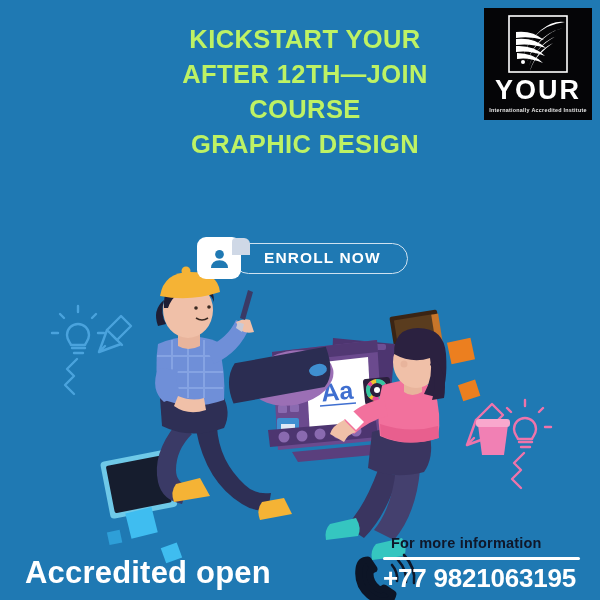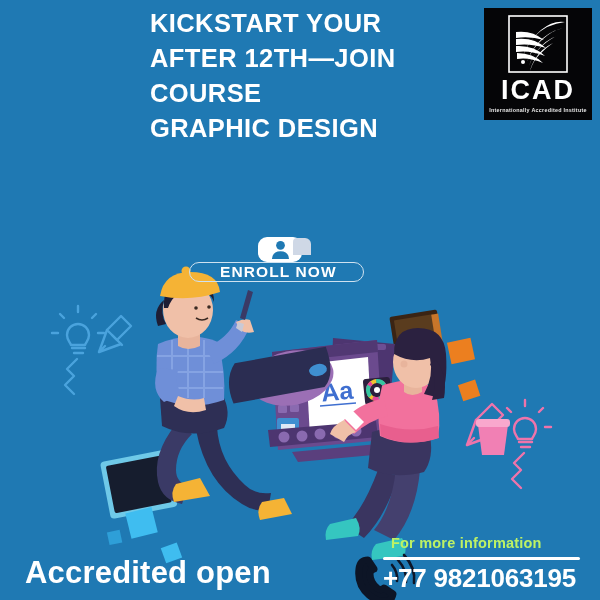--- a/index.html
+++ b/index.html
@@ -53,41 +53,41 @@
     font-size: 5.4px;
     font-weight: bold;
     letter-spacing: 0.25px;
     margin-top: 3px;
     white-space: nowrap;
   }
 
   
   .headline {
     position: absolute;
-    top: 6px;
+    top: 22px;
     left: 150px;
     width: 310px;
-    color: #ffffff;
+    text-align: center;
+    color: #bef264;
     font-size: 25.5px;
     font-weight: bold;
     line-height: 1.37;
     letter-spacing: 0.4px;
     text-transform: uppercase;
   }
   .headline-line { display: block; white-space: nowrap; }
 
   
   .enroll-wrap {
     position: absolute;
     top: 237px;
     left: 197px;
     display: flex;
     align-items: center;
     height: 42px;
-    flex-direction: column;
   }
   .enroll-avatar {
     position: relative;
     width: 44px;
     height: 42px;
     background: #ffffff;
     border-radius: 9px;
     display: flex;
     align-items: center;
     justify-content: center;
@@ -139,21 +139,21 @@
     letter-spacing: 0.2px;
   }
   .info-block {
     position: absolute;
     right: 12px;
     bottom: 6px;
     width: 205px;
     text-align: left;
   }
   .info-label {
-    color: #bef264;
+    color: #0f172a;
     font-size: 14.5px;
     font-weight: bold;
     letter-spacing: 0.2px;
     padding-left: 8px;
   }
   .info-rule {
     margin-top: 6px;
     height: 3px;
     background: #ffffff;
     border-radius: 2px;
@@ -368,21 +368,21 @@
         <path d="M60 14 q-16 4 -26 16 q-7 8 -10 18 q5 -14 16 -23 q10 -9 20 -11 z"></path>
         <path d="M56 21 q-14 5 -22 16 q-6 8 -8 15 q4 -12 13 -20 q9 -8 17 -11 z"></path>
         <path d="M50 29 q-12 6 -18 16 q-4 7 -5 12 q3 -10 10 -17 q7 -7 13 -11 z"></path>
         <path d="M13 18 q16 -2 28 8 q-14 -4 -28 -2 z"></path>
         <path d="M13 25 q18 -2 30 9 q-16 -5 -30 -3 z"></path>
         <path d="M13 32 q18 -1 29 10 q-15 -6 -29 -4 z"></path>
         <path d="M14 39 q16 0 26 10 q-14 -6 -26 -4 z"></path>
         <circle cx="20" cy="48" r="2"></circle>
       </g>
     </svg>
-    <div class="logo-wordmark">ICAD</div>
+    <div class="logo-wordmark">YOUR</div>
     <div class="logo-tagline">Internationally Accredited Institute</div>
   </div>
 
   <div class="headline">
     <span class="headline-line">KICKSTART YOUR</span>
     <span class="headline-line">AFTER 12TH—JOIN</span>
     <span class="headline-line">COURSE</span>
     <span class="headline-line">GRAPHIC DESIGN</span>
   </div>
 

